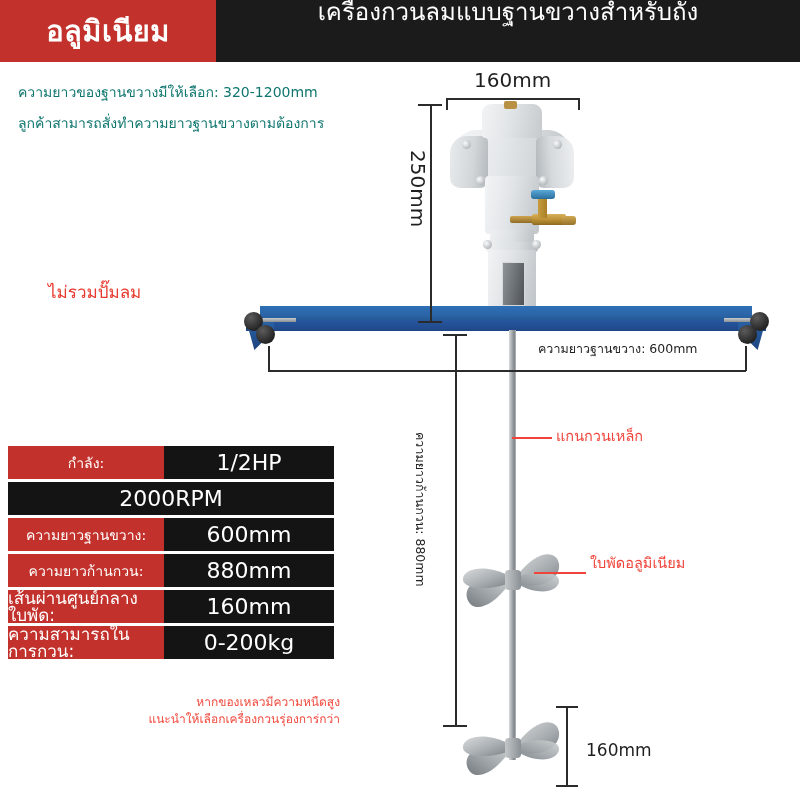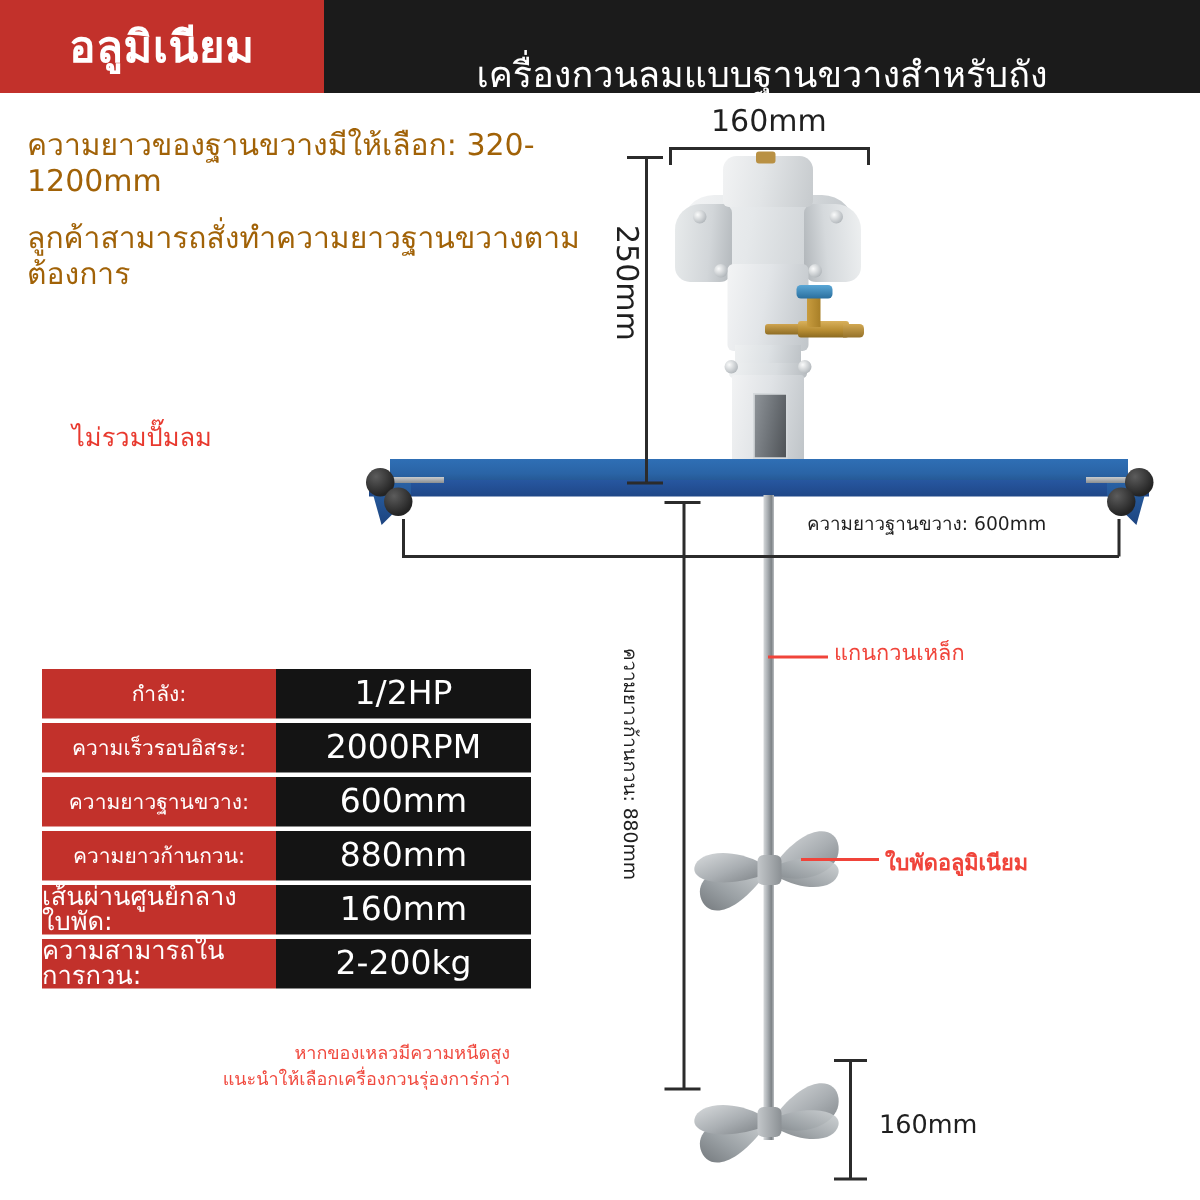--- a/index.html
+++ b/index.html
@@ -15,35 +15,35 @@
   .header{position:absolute;left:0;top:0;width:800px;height:62px;background:#1b1b1b;text-decoration:underline;}
   .header-brand{
     position:absolute;left:0;top:0;width:216px;height:62px;background:#c2312b;
     display:flex;align-items:center;justify-content:center;
   }
   .header-brand span{
     color:#fff;font-size:29px;font-weight:bold;letter-spacing:.5px;line-height:1;
   }
   .header-title{
     position:absolute;left:216px;top:0;width:584px;height:62px;
-    display:flex;align-items:flex-end;justify-content:center;
+    display:flex;align-items:flex-start;justify-content:center;
   }
   .header-title span{color:#fff;font-size:24px;line-height:1;}
 
   
   .intro{position:absolute;left:18px;top:84px;width:420px;}
-  .intro div{font-size:20px;color:#a16207;margin-bottom:14px;line-height:1.2;}
+  .intro div{font-size:14px;color:#0f766e;margin-bottom:14px;line-height:1.2;}
 
   
   .note-pump{
     position:absolute;left:48px;top:284px;font-size:17px;color:#e8392e;line-height:1;
   }
 
   
-  .spec{position:absolute;left:28px;top:446px;width:326px;}
+  .spec{position:absolute;left:8px;top:446px;width:326px;}
   .spec-row{display:flex;height:33px;margin-bottom:3px;}
   .spec-key{
     width:156px;background:#c2312b;color:#fff;
     display:flex;align-items:center;justify-content:center;
     font-size:14px;line-height:1;
   }
   .spec-key.small{font-size:17px;}
   .spec-val{
     flex:1;background:#141414;color:#fff;
     display:flex;align-items:center;justify-content:center;
@@ -298,48 +298,47 @@
     <div class="ln hline" style="left:443px;top:725px;width:24px;"></div>
 
     <div class="dim-text small" style="left:586px;top:742px;font-size:17px;">160mm</div>
     <div class="ln vline" style="left:566px;top:706px;height:80px;"></div>
     <div class="ln hline" style="left:556px;top:706px;width:22px;"></div>
     <div class="ln hline" style="left:556px;top:785px;width:22px;"></div>
 
     <div class="callout" style="left:556px;top:429px;">แกนกวนเหล็ก</div>
     <div style="position:absolute;left:512px;top:437px;width:40px;height:1.5px;background:#f0443a;"></div>
 
-    <div class="callout" style="left:590px;top:569px;font-weight:bold;">ใบพัดอลูมิเนียม</div>
+    <div class="callout" style="left:590px;top:556px;">ใบพัดอลูมิเนียม</div>
     <div style="position:absolute;left:534px;top:572px;width:52px;height:1.5px;background:#f0443a;"></div>
   </div>
 
   <div class="spec">
     <div class="spec-row">
       <div class="spec-key">กำลัง:</div>
       <div class="spec-val">1/2HP</div>
     </div>
     <div class="spec-row">
-      <div class="spec-key">ความเร็วรอบอิสระ:</div>
       <div class="spec-val">2000RPM</div>
     </div>
     <div class="spec-row">
       <div class="spec-key">ความยาวฐานขวาง:</div>
       <div class="spec-val">600mm</div>
     </div>
     <div class="spec-row">
       <div class="spec-key">ความยาวก้านกวน:</div>
       <div class="spec-val">880mm</div>
     </div>
     <div class="spec-row">
       <div class="spec-key small">เส้นผ่านศูนย์กลางใบพัด:</div>
       <div class="spec-val">160mm</div>
     </div>
     <div class="spec-row">
       <div class="spec-key small">ความสามารถในการกวน:</div>
-      <div class="spec-val">2-200kg</div>
+      <div class="spec-val">0-200kg</div>
     </div>
   </div>
 
   <div class="footnote">
     <div>หากของเหลวมีความหนืดสูง</div>
     <div>แนะนำให้เลือกเครื่องกวนรุ่องการ่กว่า</div>
   </div>
 
 
 </div>

